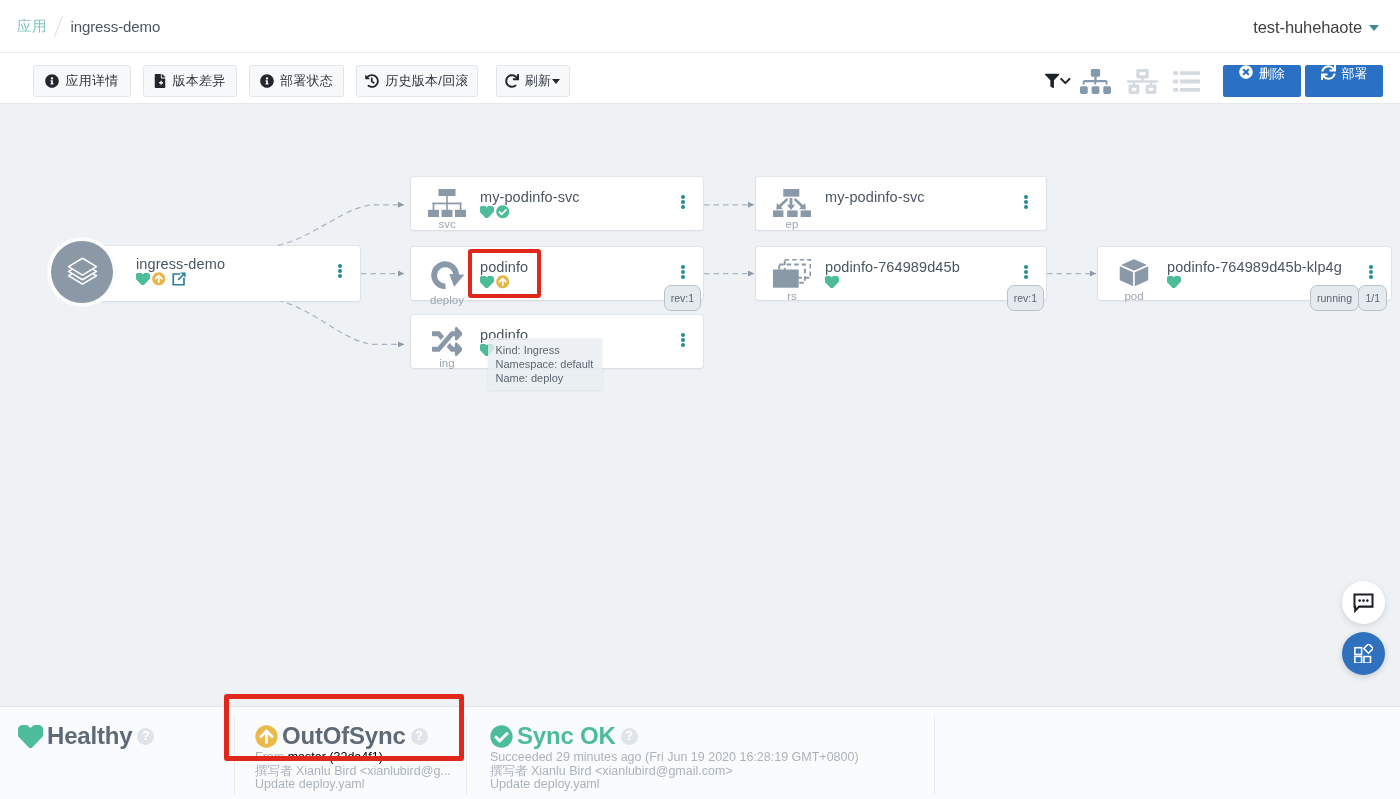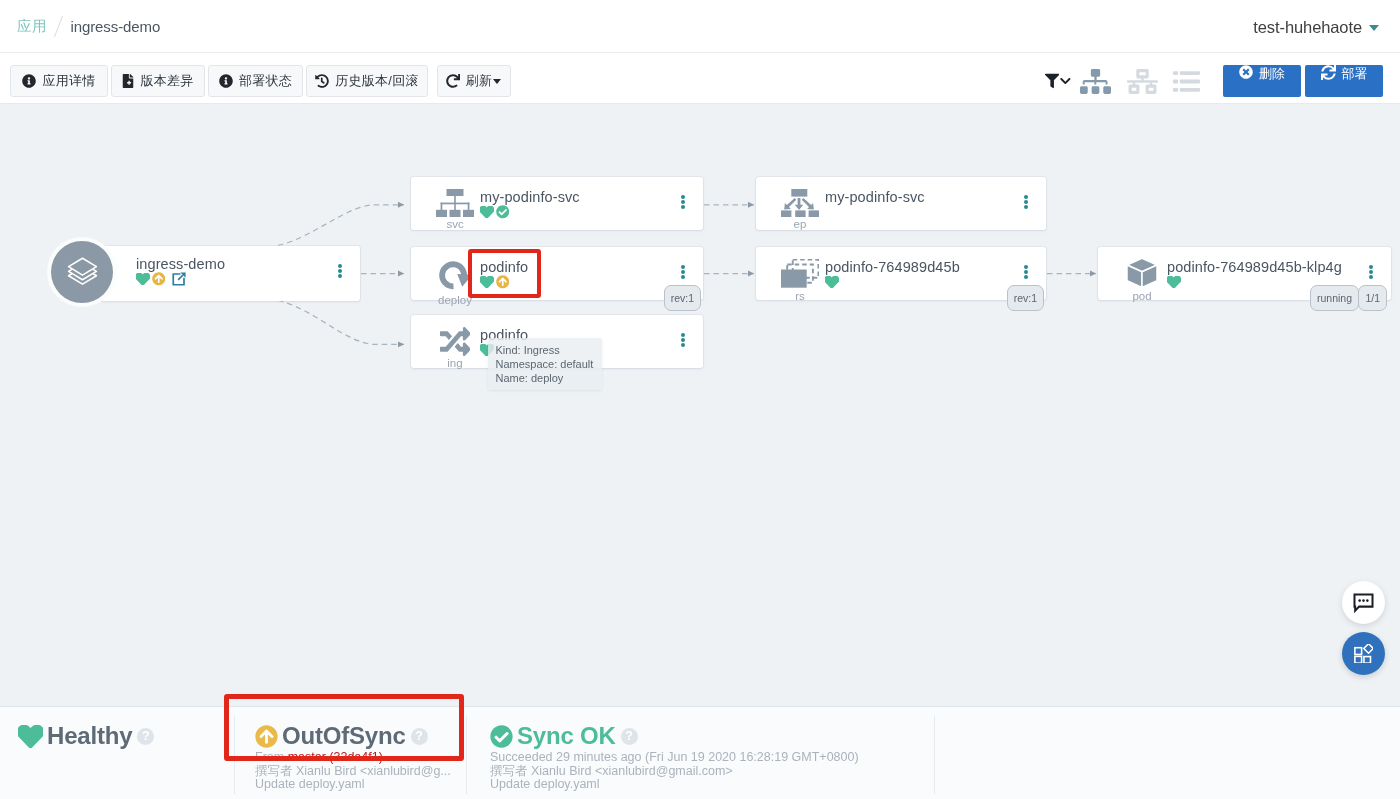--- a/index.html
+++ b/index.html
@@ -29,21 +29,21 @@
     border-top:6px solid #3d8a91; margin-left:7px; margin-top:1px;
   }
 
   
   .toolbar{
     position:absolute; left:0; top:53px; width:1400px; height:51px;
     background:#fff; border-bottom:1px solid #e6eaee;
   }
   .tb-left{ position:absolute; top:12px; }
   .tb-right{ position:absolute; top:12px; }
-  .tb-left{ display:flex; align-items:center; margin-left:10px; gap:3px; }
+  .tb-left{ display:flex; align-items:center; margin-left:33px; gap:12px; }
   .tb-btn{
     height:32px; justify-content:center; background:#f7f8fa; border:1px solid #e2e6ea; border-radius:3px;
     display:flex; align-items:center; padding:0 11px; gap:6px;
     font-size:13px; color:#2f3640; cursor:pointer; white-space:nowrap;
   }
   .tb-btn .lbl{ letter-spacing:.3px; }
   .tb-btn svg{ flex-shrink:0; }
   .tb-right{ position:absolute; right:15px; display:flex; align-items:center; gap:0; }
   .ico-btn{ display:flex; align-items:center; justify-content:center; cursor:pointer; }
   .blue-btn{
@@ -55,21 +55,21 @@
   
   .canvas{ position:absolute; left:0; top:105px; width:1400px; height:601px; background:#eff2f5; overflow:hidden; }
 
   svg.edges{ position:absolute; left:0; top:0; width:1400px; height:601px; }
 
   .node{
     position:absolute; background:#fff; border-radius:3px;
     box-shadow:0 0 0 1px rgba(190,200,210,.22), 0 1px 3px rgba(130,145,160,.18);
   }
   .node-icon{
-    position:absolute; left:12px; top:11.5px; width:64px;
+    position:absolute; left:4px; top:11.5px; width:64px;
     display:flex; flex-direction:column; align-items:center;
   }
   .kind-lbl{ font-size:11.5px; color:#9aa5b1; margin-top:1px; line-height:12px; }
   .node-body{ position:absolute; left:69px; top:13px; right:34px; }
   .node-title{ font-size:14.5px; color:#4a5562; line-height:15px; white-space:nowrap; letter-spacing:0.1px; }
   .node-badges{ display:flex; align-items:center; gap:2px; margin-top:0.5px; height:13px; }
   .node-badges svg{ display:block; }
   .kebab{
     position:absolute; right:18.5px; top:18px;
     display:flex; flex-direction:column; gap:1px; cursor:pointer;
@@ -106,21 +106,21 @@
 
   
   .statusbar{
     position:absolute; left:0; top:706px; width:1400px; height:93px;
     background:#fafbfc; border-top:1px solid #dfe4e9; display:flex;
   }
   .st-col{ position:relative; padding-top:16px; }
   .st-head{ display:flex; align-items:center; gap:4px; height:26px; }
   .st-title{ font-size:24px; font-weight:700; line-height:26px; letter-spacing:-0.2px; }
   .st-sub{ margin-top:2px; font-size:12.5px; color:#aab3bc; line-height:13.5px; white-space:nowrap; }
-  .st-sub a{ color:#b91c1c; text-decoration:none; }
+  .st-sub a{ color:#000000; text-decoration:none; }
   .qmark{
     width:17px;height:17px;border-radius:50%;background:#dfe4e9;color:#fff;
     font-size:12.5px; font-weight:bold; display:flex;align-items:center;justify-content:center;
     font-family:"Liberation Sans", sans-serif; margin-left:1px;
   }
   .st-divider{ position:absolute; top:9px; width:1px; height:78px; background:#e7ebee; }
 </style>
 </head>
 <body>
 

